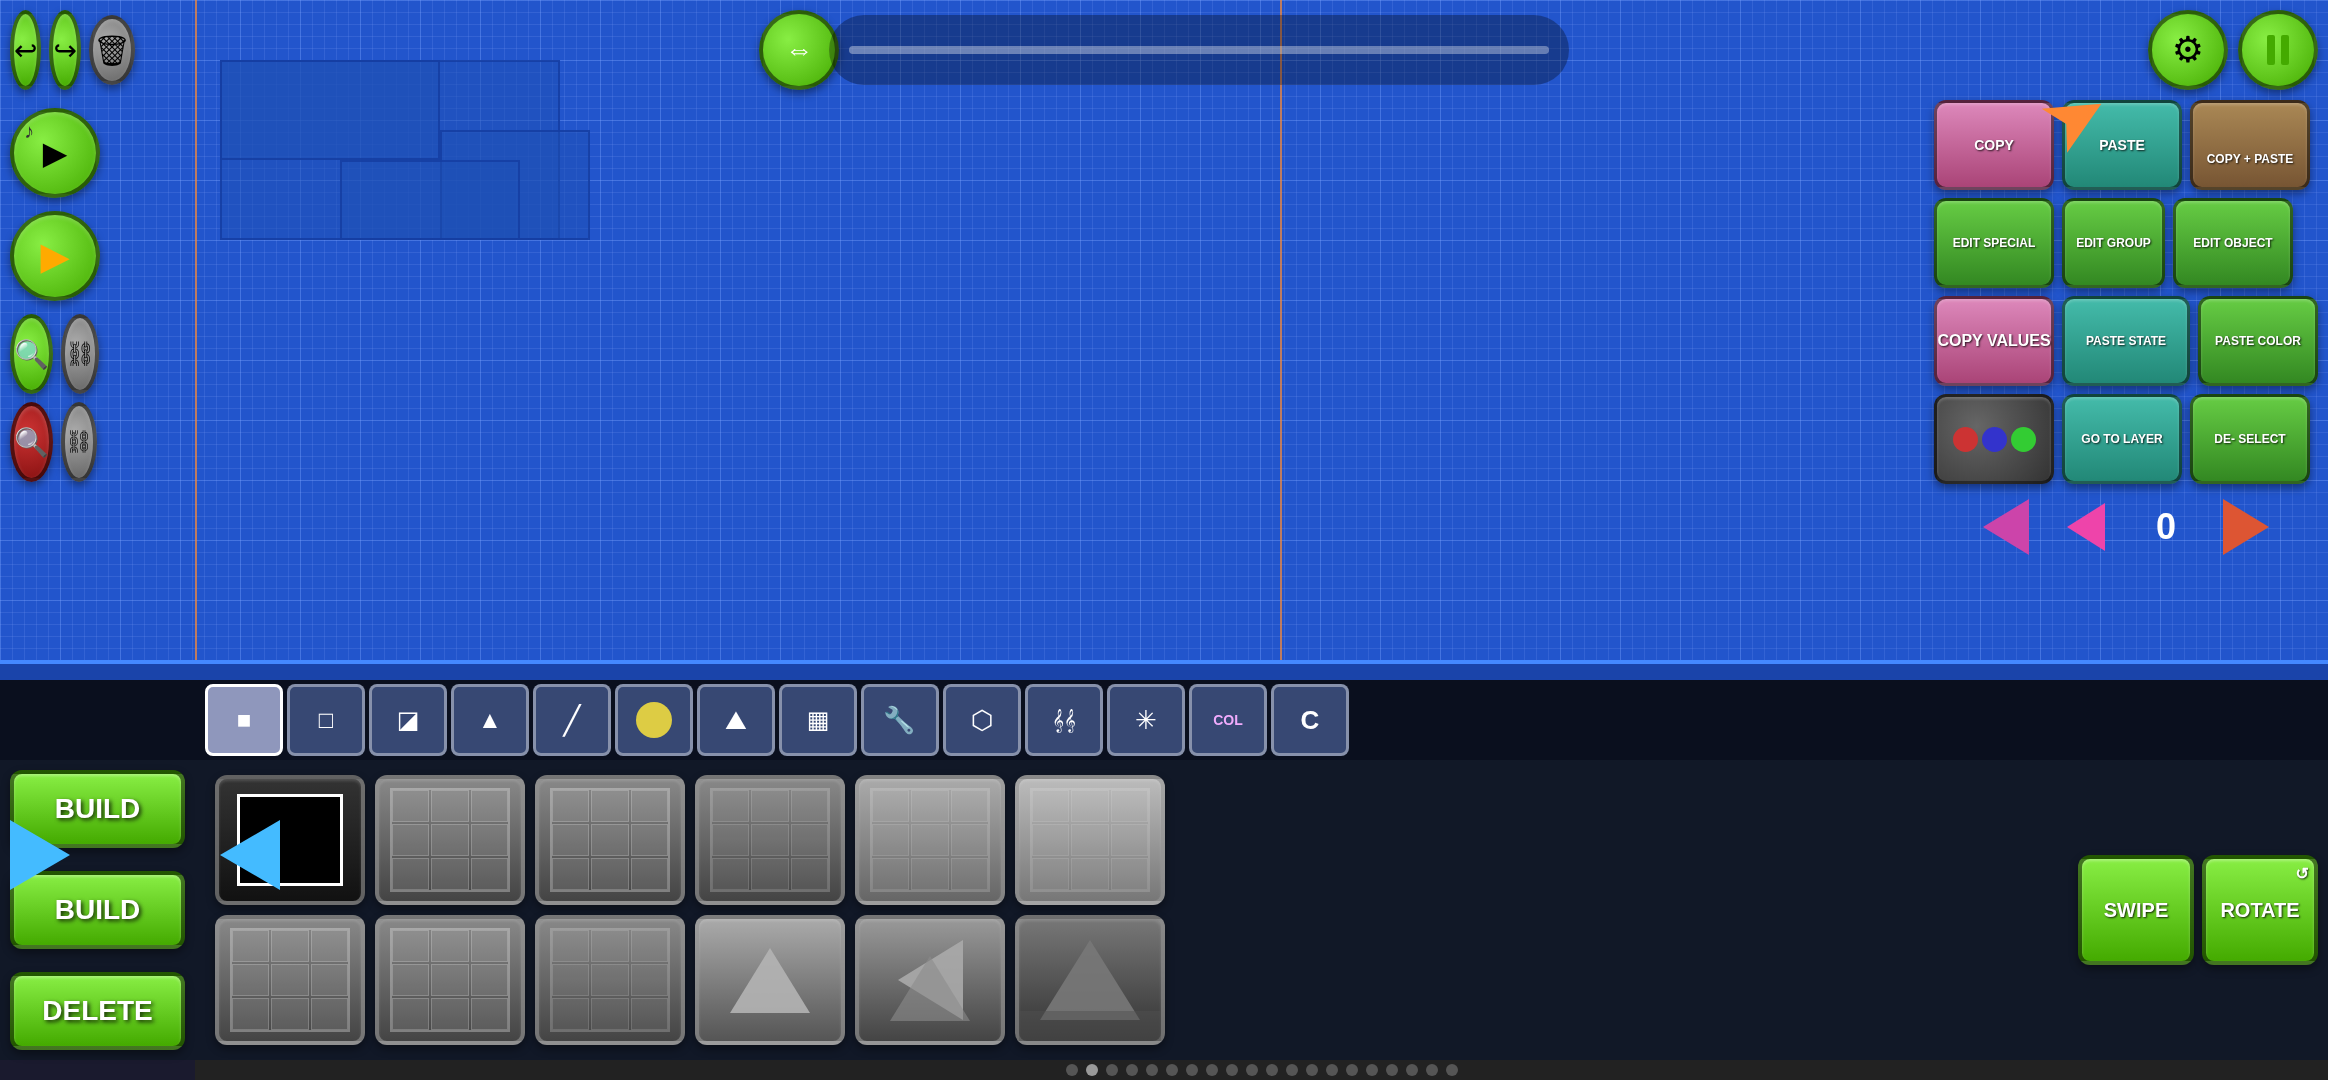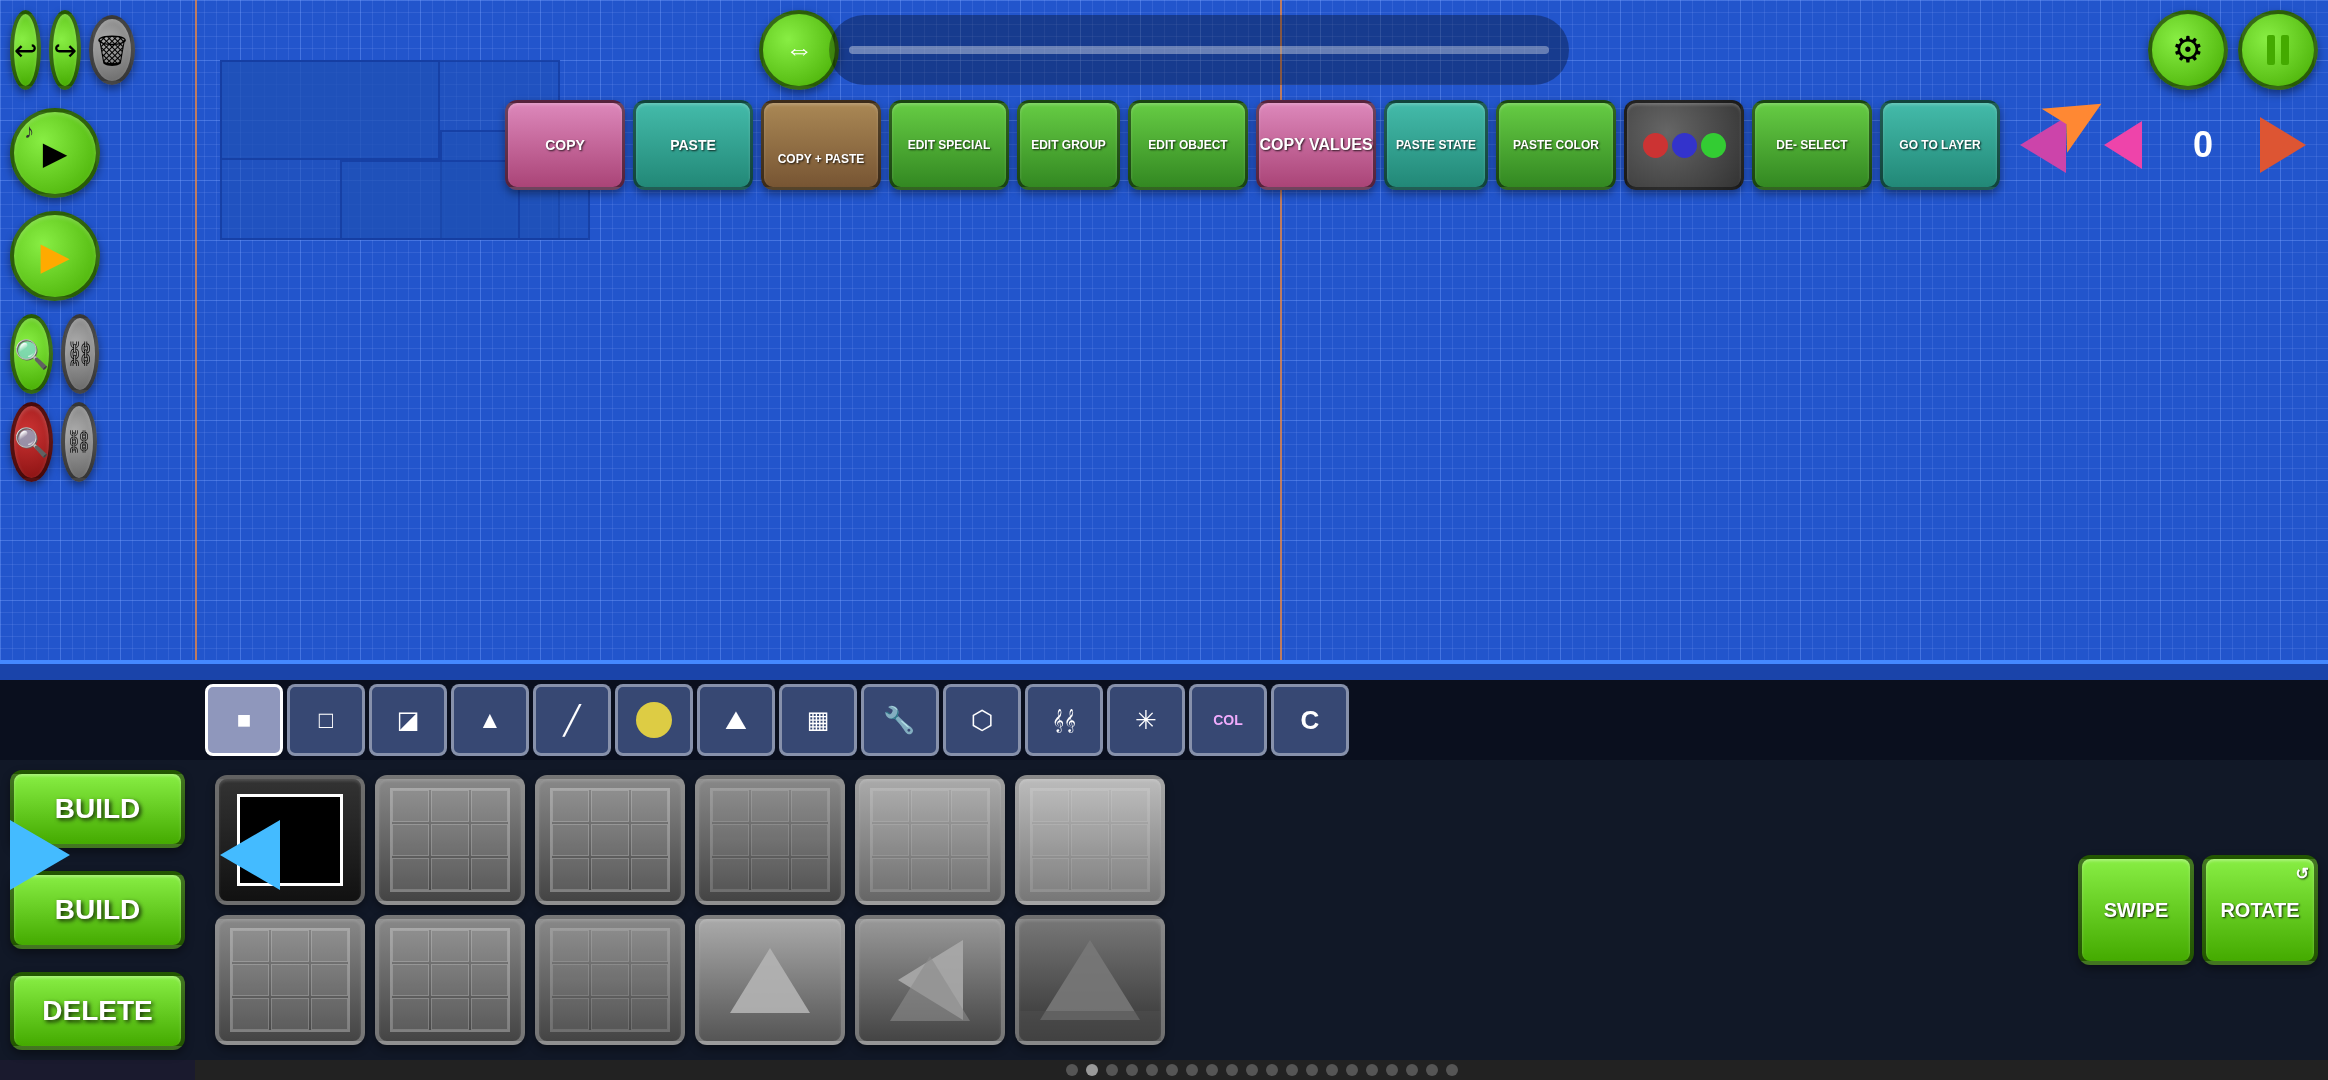--- a/index.html
+++ b/index.html
@@ -169,21 +169,21 @@
       font-size: 28px;
       box-shadow: 0 4px 8px rgba(0,0,0,0.4);
     }
 
     
     #right-panel {
       position: absolute;
       right: 10px;
       top: 100px;
       display: flex;
-      flex-direction: row;
+      flex-direction: column;
       gap: 8px;
       z-index: 10;
     }
 
     .right-row {
       display: flex;
       gap: 8px;
     }
 
     .right-btn {
@@ -616,41 +616,41 @@
     </div>
     <div class="right-btn btn-green-r" style="width:120px;">
       <span style="font-size:12px;">EDIT OBJECT</span>
     </div>
   </div>
 
   <div class="right-row">
     <div class="right-btn btn-pink" style="width:120px;">
       <span style="font-size:16px;">COPY VALUES</span>
     </div>
-    <div class="right-btn btn-teal" style="width:104px;">
+    <div class="right-btn btn-teal" style="width:128px;">
       <span style="font-size:12px;">PASTE STATE</span>
     </div>
     <div class="right-btn btn-green-r" style="width:120px;">
       <span style="font-size:12px;">PASTE COLOR</span>
     </div>
   </div>
 
   <div class="right-row">
     <div class="right-btn" style="width:120px; background:radial-gradient(circle at 35% 35%,#666,#333); padding:5px;">
       <div style="display:flex; flex-wrap:wrap; gap:4px; justify-content:center;">
         <div style="width:25px;height:25px;border-radius:50%;background:#cc3333;"></div>
         <div style="width:25px;height:25px;border-radius:50%;background:#3333cc;"></div>
         <div style="width:25px;height:25px;border-radius:50%;background:#33cc33;"></div>
       </div>
     </div>
+    <div class="right-btn btn-teal" style="width:120px;">
+      <span style="font-size:12px;">GO TO LAYER</span>
+    </div>
     <div class="right-btn btn-green-r" style="width:120px;">
       <span style="font-size:12px;">DE- SELECT</span>
-    </div>
-    <div class="right-btn btn-teal" style="width:120px;">
-      <span style="font-size:12px;">GO TO LAYER</span>
     </div>
   </div>
 
   <div id="layer-nav" class="right-row">
     <button class="nav-arrow-btn">
       <div class="small-arrow-left"></div>
     </button>
     <button class="nav-arrow-btn" style="margin-left:-5px;">
       <div style="width:0;height:0;border-top:24px solid transparent;border-bottom:24px solid transparent;border-right:38px solid #ee44aa;"></div>
     </button>

